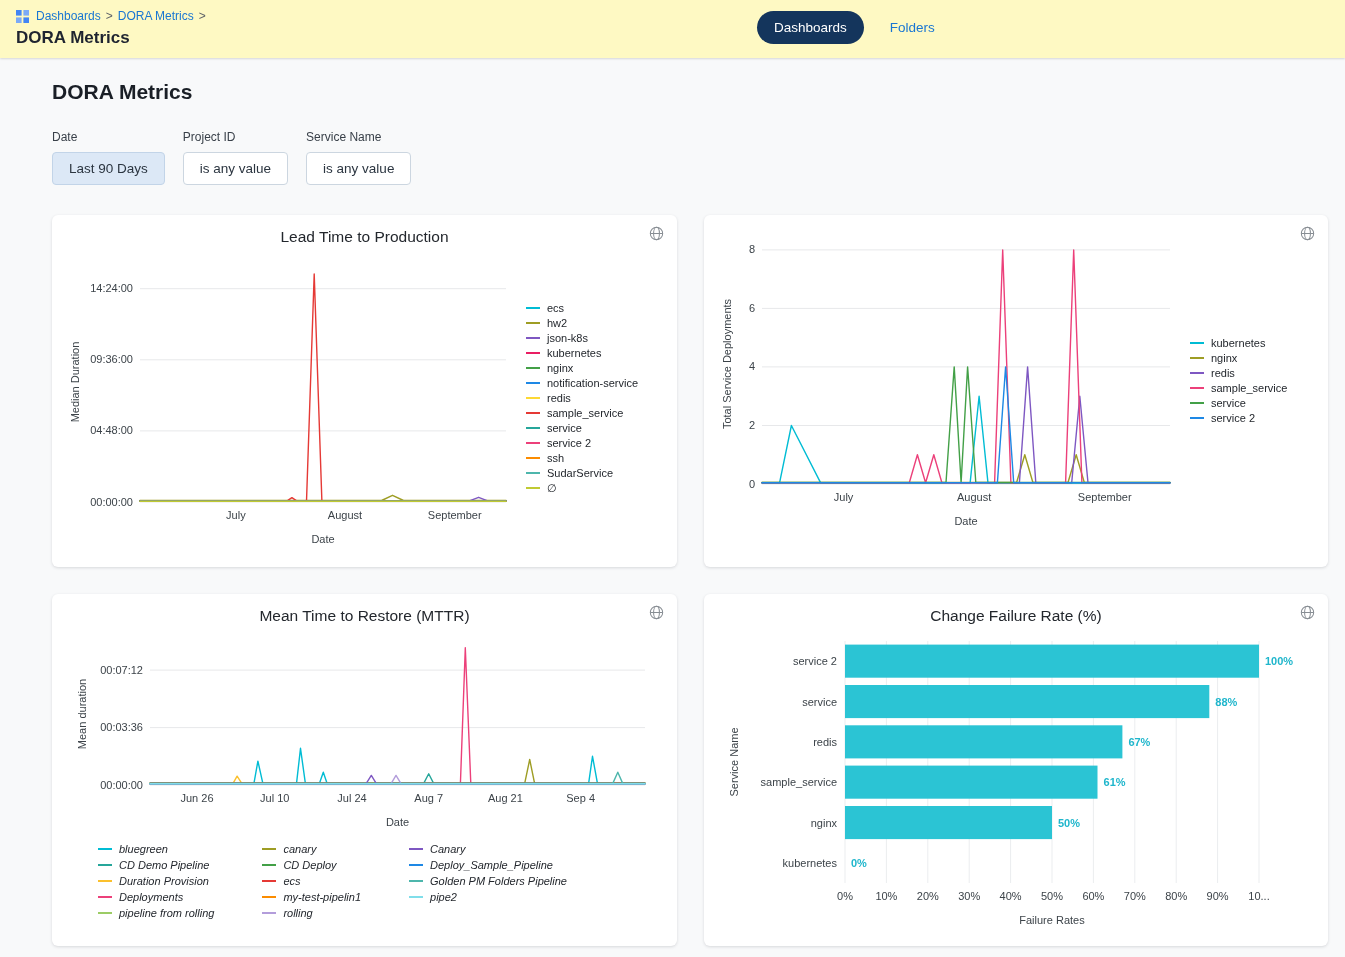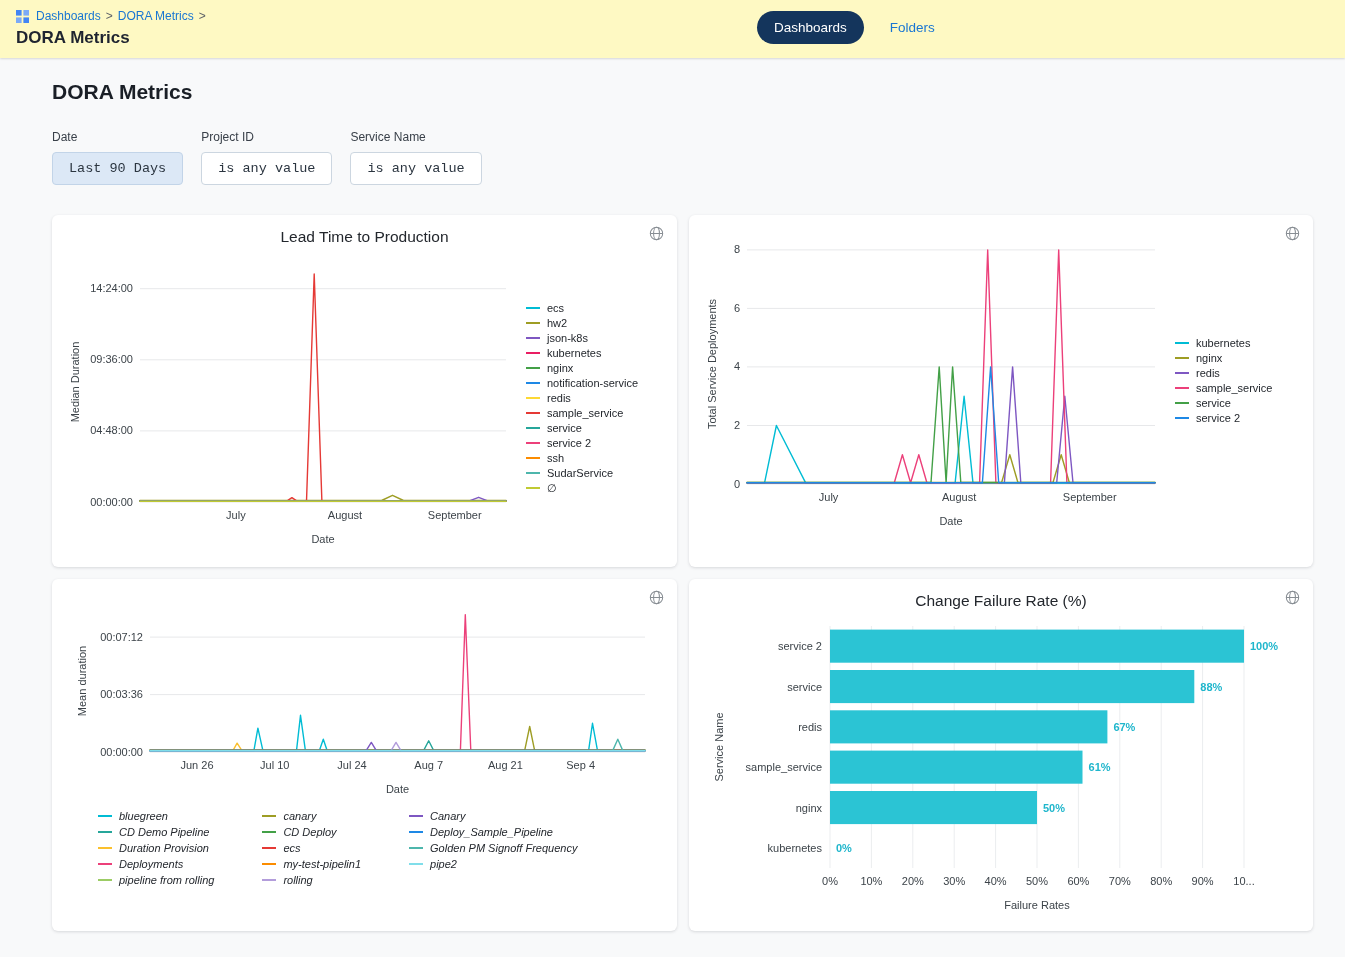--- a/index.html
+++ b/index.html
@@ -16,24 +16,24 @@
   .tabs { position:absolute; left:757px; top:11px; display:flex; align-items:center; gap:26px; }
   .tab { border:none; cursor:pointer; font-family:inherit; }
   .tab-active { background:#14355c; color:#fff; font-size:13.5px; font-weight:500; padding:9px 17px; border-radius:18px; }
   .tab-link { color:#1976d2; font-size:13.5px; text-decoration:none; background:none; }
 
   
   .content { padding:22px 52px 16px; }
   .page-title { font-size:21px; font-weight:700; color:#1a1f26; margin-bottom:26px; }
   .filters { display:flex; gap:18px; margin-bottom:30px; }
   .filter-label { font-size:12px; color:#394049; margin-bottom:8px; }
-  .filter-btn { font-family:Liberation Mono, monospace; font-size:13.5px; color:#2b3540; background:#fff; border:1px solid #ccd6e0; border-radius:4px; padding:8px 16px; cursor:pointer; }
+  .filter-btn { font-family:Liberation Sans, sans-serif; font-size:13.5px; color:#2b3540; background:#fff; border:1px solid #ccd6e0; border-radius:4px; padding:8px 16px; cursor:pointer; }
   .filter-btn.active { background:#dce8f6; border-color:#c2d4e8; }
 
-  .grid { display:grid; grid-template-columns:625px 624px; gap:12px; }
+  .grid { display:grid; grid-template-columns:625px 624px; gap:27px; }
   .card { position:relative; background:#fff; border-radius:6px; box-shadow:0 1px 3px rgba(64,72,83,.18); padding:13px 16px; height:352px; overflow:hidden; }
   .card-title { text-align:center; font-size:15.5px; font-weight:500; color:#23272d; }
   .globe { position:absolute; top:11px; right:13px; line-height:0; cursor:pointer; }
   .chart-row { display:flex; align-items:center; margin-top:2px; }
   .card svg.plot { display:block; margin:4px auto 0; }
   .chart-row svg.plot { margin:0; }
 
   .legend-col { display:flex; flex-direction:column; gap:3px; padding-left:10px; }
   .legend-item { display:flex; align-items:center; gap:7px; font-size:11px; color:#23272d; white-space:nowrap; }
   .swatch { width:14px; height:2px; flex:0 0 14px; display:inline-block; }
@@ -239,20 +239,21 @@
             </div>
             <div class="legend-item">
               <span class="swatch" style="background: rgb(30, 136, 229);"></span>
               <span>service 2</span>
             </div>
           </div>
       </div>
     </section>
 
     <section class="card">
+      <div class="card-title">Mean Time to Restore (MTTR)</div>
       <span class="globe">
         <svg width="15" height="15" viewBox="0 0 16 16" fill="none" stroke="#878d93" stroke-width="1.1">
           <circle cx="8" cy="8" r="6.6"></circle>
             <ellipse cx="8" cy="8" rx="3.1" ry="6.6"></ellipse>
             <path d="M1.4 8 H14.6"></path>
         </svg>
       </span>
       <svg id="chart2" class="plot" width="580" height="202">
           <line x1="75" x2="570" y1="156.0" y2="156.0" stroke="#e7e8ea" stroke-width="1"></line>
           <text x="68" y="159.5" text-anchor="end" class="tick">00:00:00</text>
@@ -327,21 +328,21 @@
           <div class="legend-item">
             <span class="swatch" style="background: rgb(126, 87, 194);"></span>
             <span>Canary</span>
           </div>
           <div class="legend-item">
             <span class="swatch" style="background: rgb(30, 136, 229);"></span>
             <span>Deploy_Sample_Pipeline</span>
           </div>
           <div class="legend-item">
             <span class="swatch" style="background: rgb(77, 182, 172);"></span>
-            <span>Golden PM Signoff Frequency</span>
+            <span>Golden PM Folders Pipeline</span>
           </div>
           <div class="legend-item">
             <span class="swatch" style="background: rgb(128, 222, 234);"></span>
             <span>pipe2</span>
           </div>
         </div>
     </section>
 
     <section class="card">
       <div class="card-title">Change Failure Rate (%)</div>

